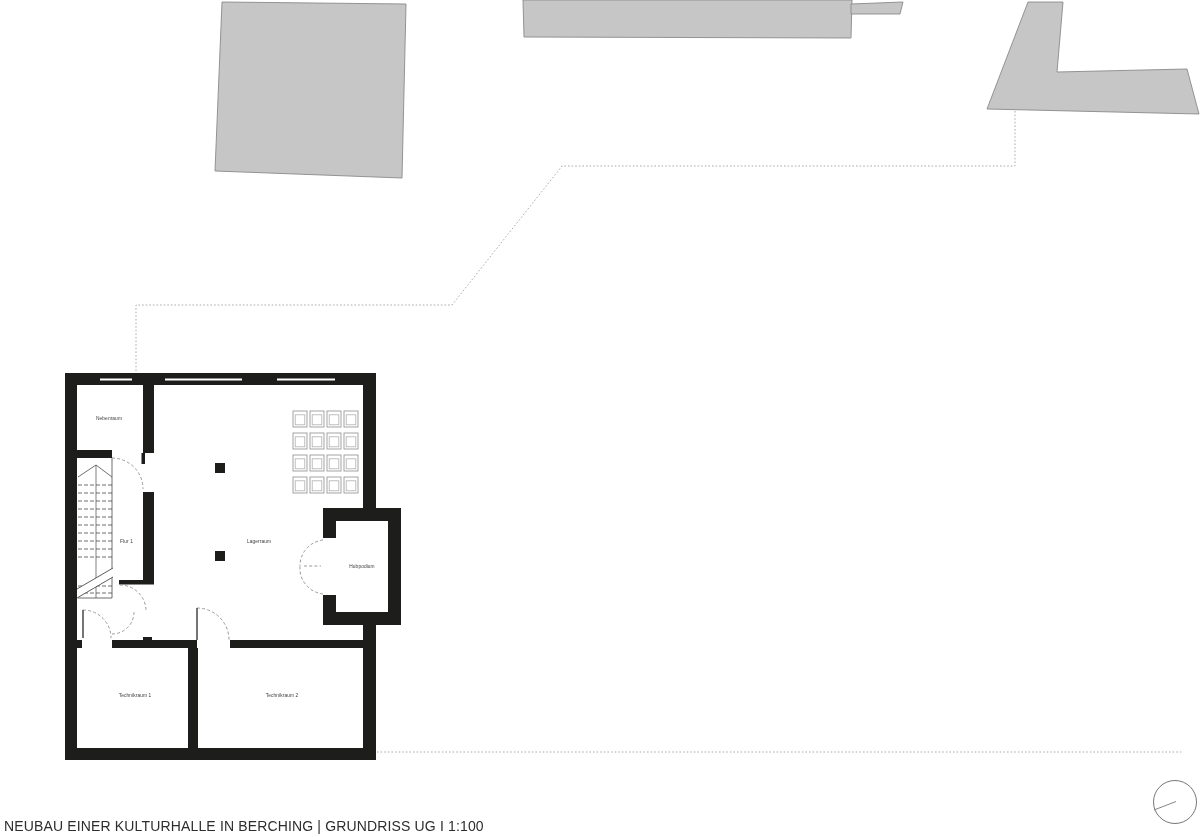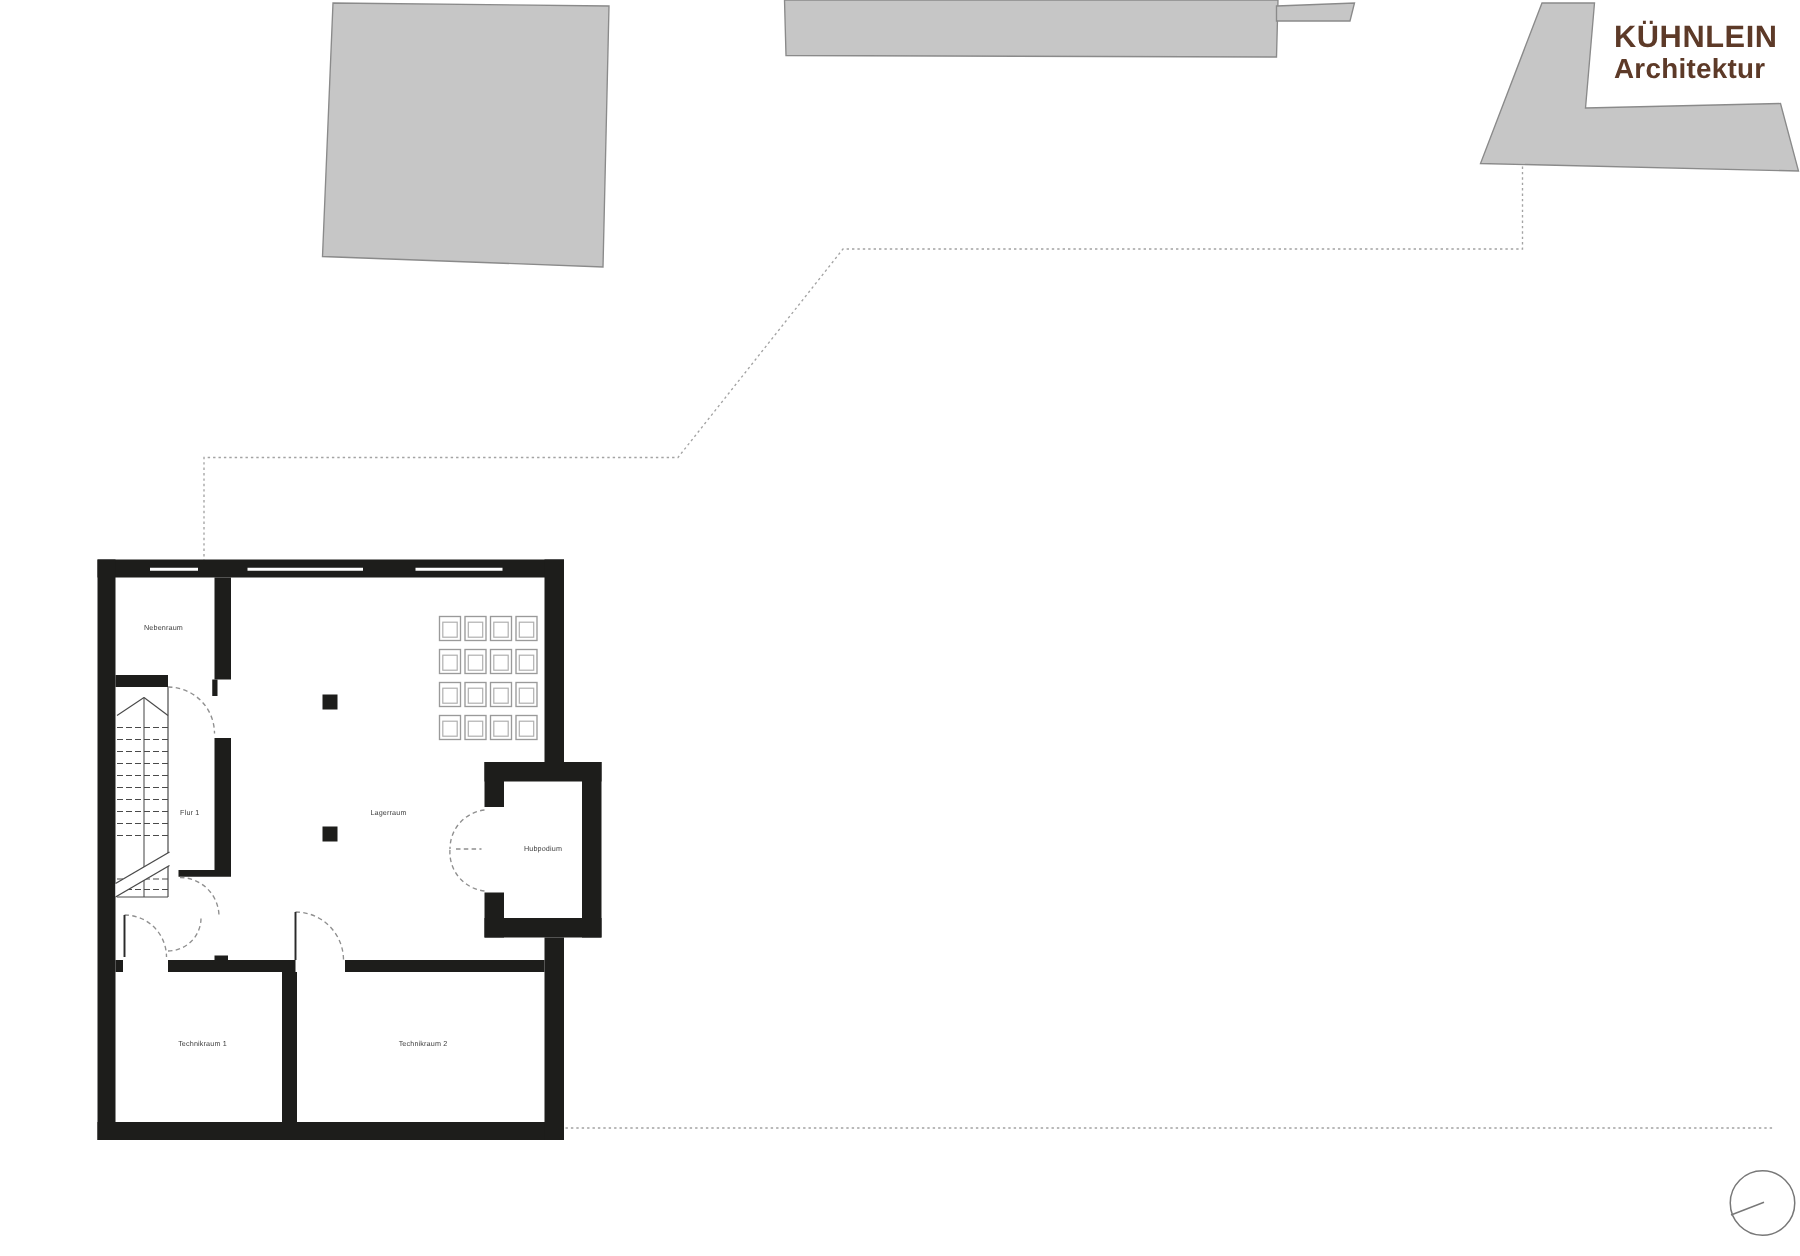--- a/index.html
+++ b/index.html
@@ -165,18 +165,15 @@
         <text class="room-label" x="282" y="697">Technikraum 2</text>
       </g>
     </g>
 
     <g fill="none" stroke="#787878">
       <circle cx="1175" cy="802" r="21.5" stroke-width="1"></circle>
       <line x1="1154" y1="810" x2="1176" y2="801.5" stroke-width="0.9"></line>
     </g>
   </svg>
 
-  <div class="logo">
-    <div class="l1">KÜHNLEIN</div>
-    <div class="l2">Architektur</div>
-  </div>
 
+  <div class="title">NEUBAU EINER KULTURHALLE IN BERCHING | GRUNDRISS UG I 1:100</div>
 </div>
 
 </body></html>

